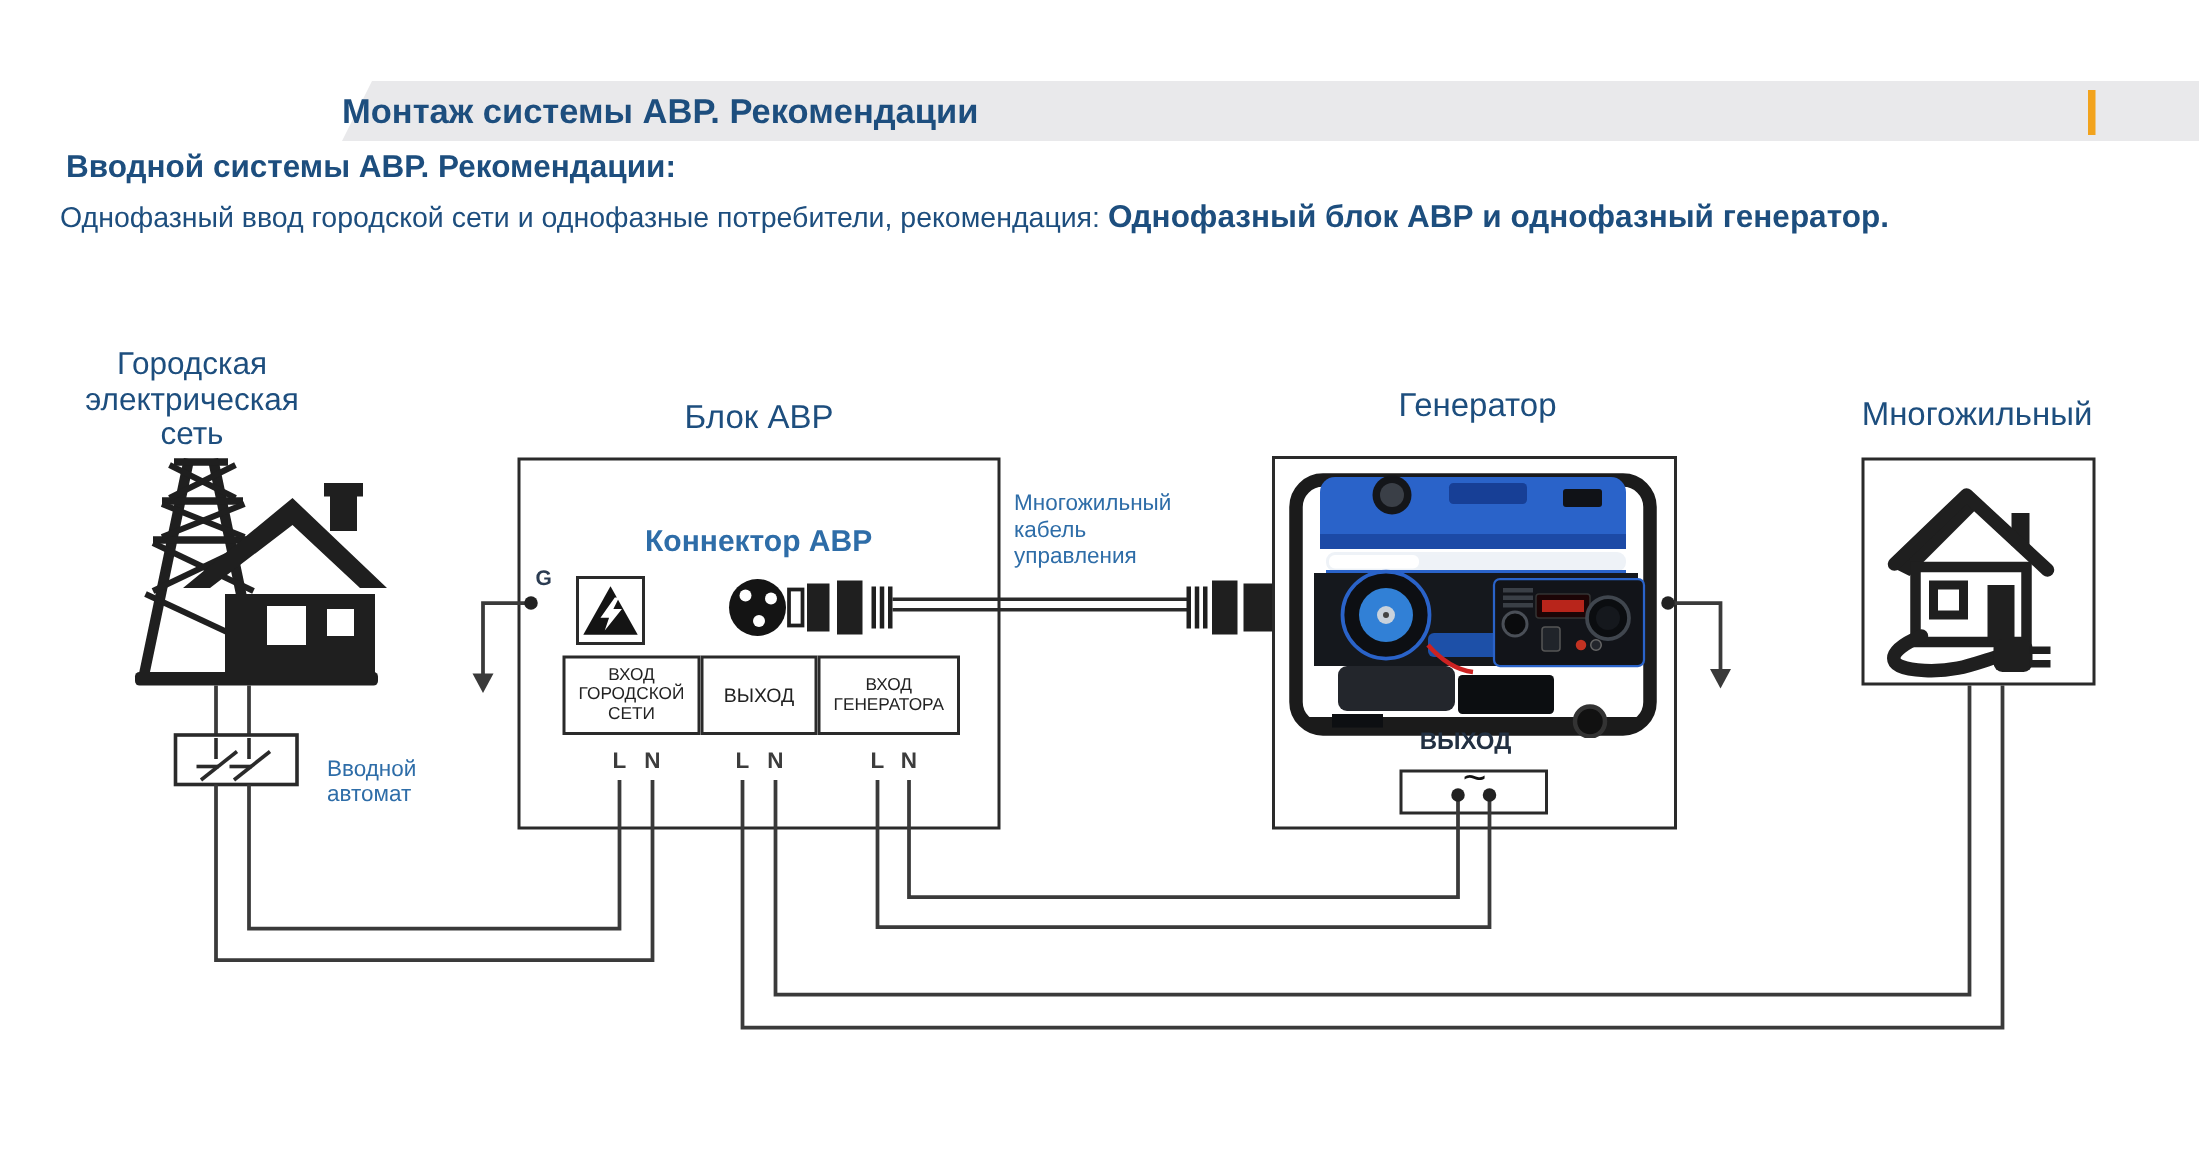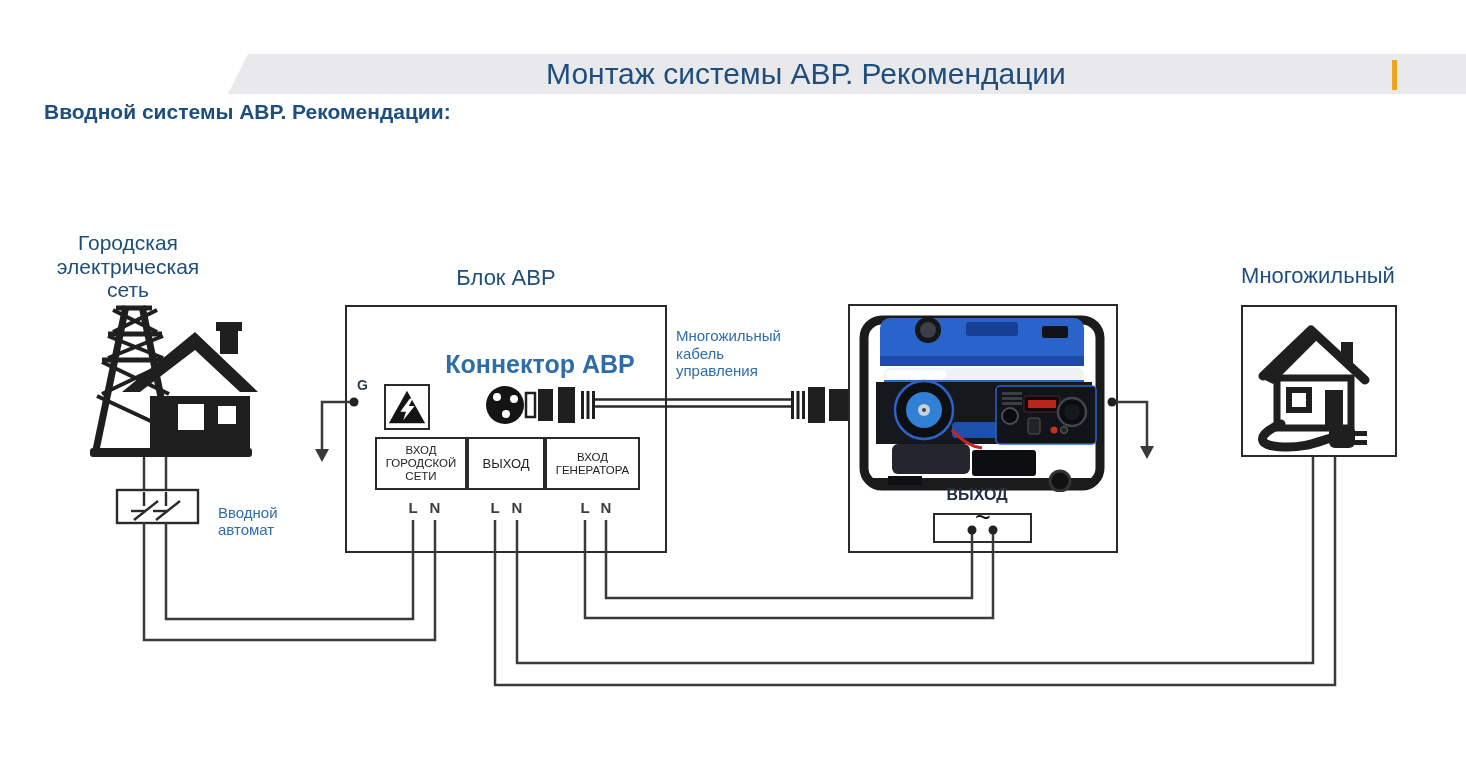--- a/index.html
+++ b/index.html
@@ -8,55 +8,57 @@
     --accent-orange:#f2a31d;
     --wire:#3a3a3a;
     --band-gray:#e9e9eb;
   }
   html,body{margin:0;padding:0;background:#fff;}
   .canvas{position:relative;width:1466px;height:780px;background:#fff;overflow:hidden;
           font-family:"Liberation Sans",sans-serif;}
   .abs{position:absolute;}
   .band{left:228px;top:54px;width:1238px;height:40px;background:var(--band-gray);
         clip-path:polygon(20px 0,100% 0,100% 100%,0 100%);}
-  .band-title{left:228px;top:54px;width:1156px;height:40px;line-height:40px;text-align:center;
-        font-size:30px;font-weight:normal;color:var(--heading-blue);}
+  .band-title{left:228px;top:54px;width:1156px;height:40px;line-height:40px;text-align:left;
+        font-size:23px;font-weight:bold;color:var(--heading-blue);}
   .band-bar{left:1392px;top:60px;width:5px;height:30px;background:var(--accent-orange);}
   .intro-heading{left:44px;top:100px;font-size:21px;font-weight:bold;color:var(--heading-blue);}
   .intro-par{left:40px;top:131px;width:1352px;font-size:19px;color:var(--heading-blue);line-height:27px;}
   .intro-par b{font-size:21px;}
   .sec-title{font-weight:normal;font-size:21px;color:var(--heading-blue);text-align:center;
         line-height:23.5px;white-space:pre-line;}
   .blue-note{font-size:15px;color:var(--label-blue);line-height:17px;white-space:pre-line;}
   .box{border:2px solid #2a2a2a;background:#fff;box-sizing:border-box;}
   .hollow{border:2px solid #2a2a2a;background:transparent;box-sizing:border-box;}
   .tbox{display:flex;align-items:center;justify-content:center;text-align:center;
         font-size:11.5px;color:#222;line-height:13px;white-space:pre-line;}
   .ln{width:20px;text-align:center;font-size:15px;font-weight:bold;color:#3c3c3c;}
-  .connector-label{font-size:25px;font-weight:bold;color:var(--label-blue);text-align:center;}
+  .connector-label{font-size:20px;font-weight:bold;color:var(--label-blue);text-align:left;}
   .g-label{font-size:14px;font-weight:bold;color:#2b3c52;}
   .out-label{font-size:16px;font-weight:bold;color:#223042;text-align:center;}
   .ac{font-size:27px;color:#111;text-align:center;line-height:26px;}
   svg{display:block;}
 </style>
 </head>
 <body>
 
 <div class="canvas">
 
   <div class="abs band"></div>
   <div class="abs band-title">Монтаж системы АВР. Рекомендации</div>
   <div class="abs band-bar"></div>
 
   <div class="abs intro-heading">Вводной системы АВР. Рекомендации:</div>
+  <div class="abs intro-par"><span>Однофазный ввод городской сети и однофазные потребители, рекомендация: </span><b>Однофазный блок АВР и однофазный генератор.</b></div>
 
   <div class="abs sec-title" style="left:28px;top:231px;width:200px;">Городская
 электрическая
 сеть</div>
   <div class="abs sec-title" style="left:406px;top:266px;width:200px;font-size:22px;">Блок АВР</div>
+  <div class="abs sec-title" style="left:885px;top:258px;width:200px;font-size:22px;">Генератор</div>
   <div class="abs sec-title" style="left:1228px;top:264px;width:180px;font-size:22px;">Многожильный</div>
 
   <svg class="abs" style="left:66px;top:298px;" width="196" height="166" viewBox="0 0 196 166">
     <g fill="none" stroke="#1f1f1f">
       <line x1="60" y1="8" x2="30" y2="152" stroke-width="7"></line>
       <line x1="76" y1="8" x2="106" y2="152" stroke-width="7"></line>
       <line x1="50" y1="10" x2="86" y2="10" stroke-width="5"></line>
       <line x1="42" y1="36" x2="96" y2="36" stroke-width="5"></line>
       <line x1="36" y1="62" x2="102" y2="62" stroke-width="5"></line>
       <g stroke-width="4">

